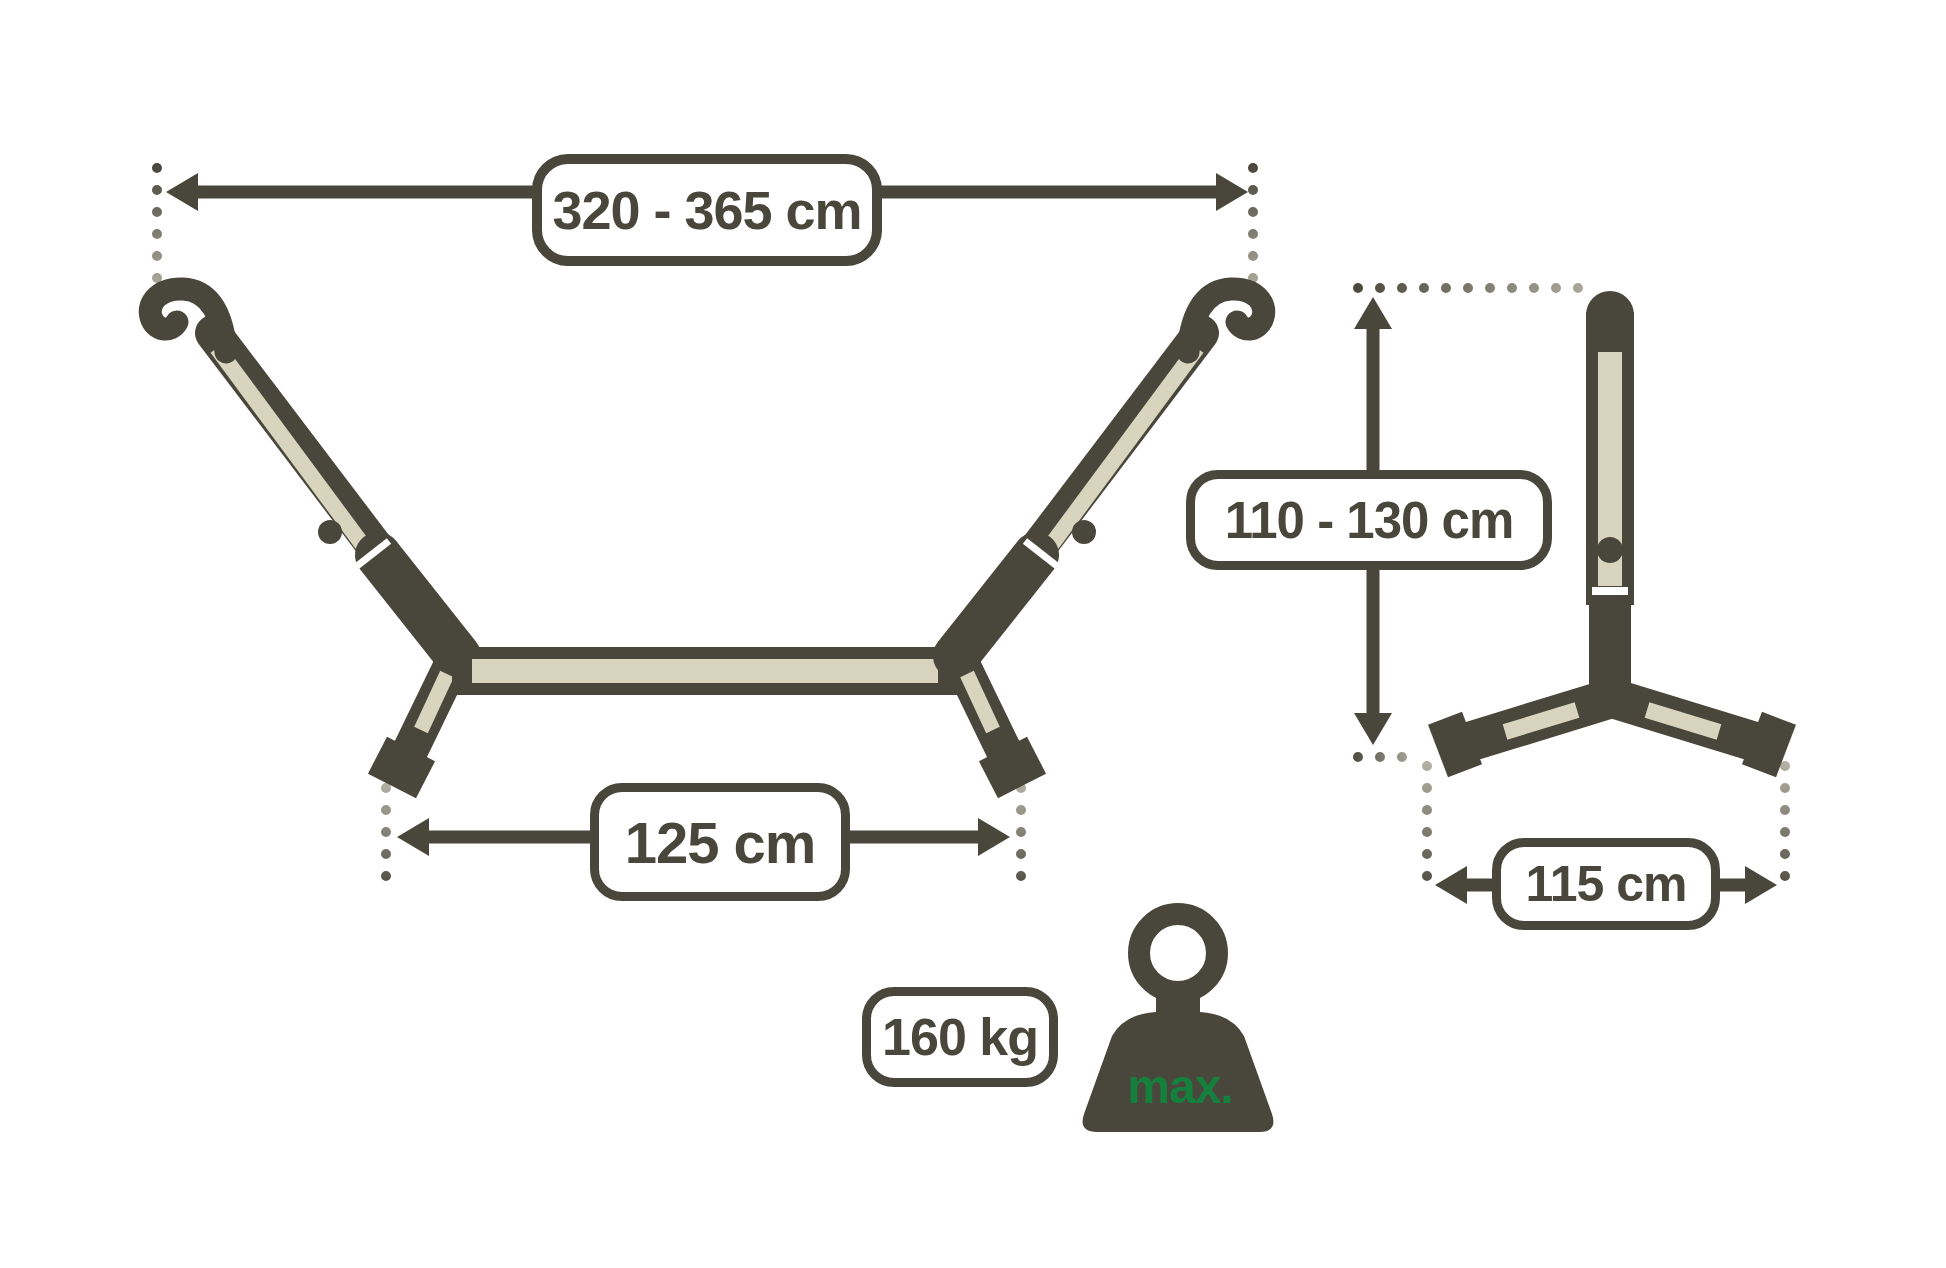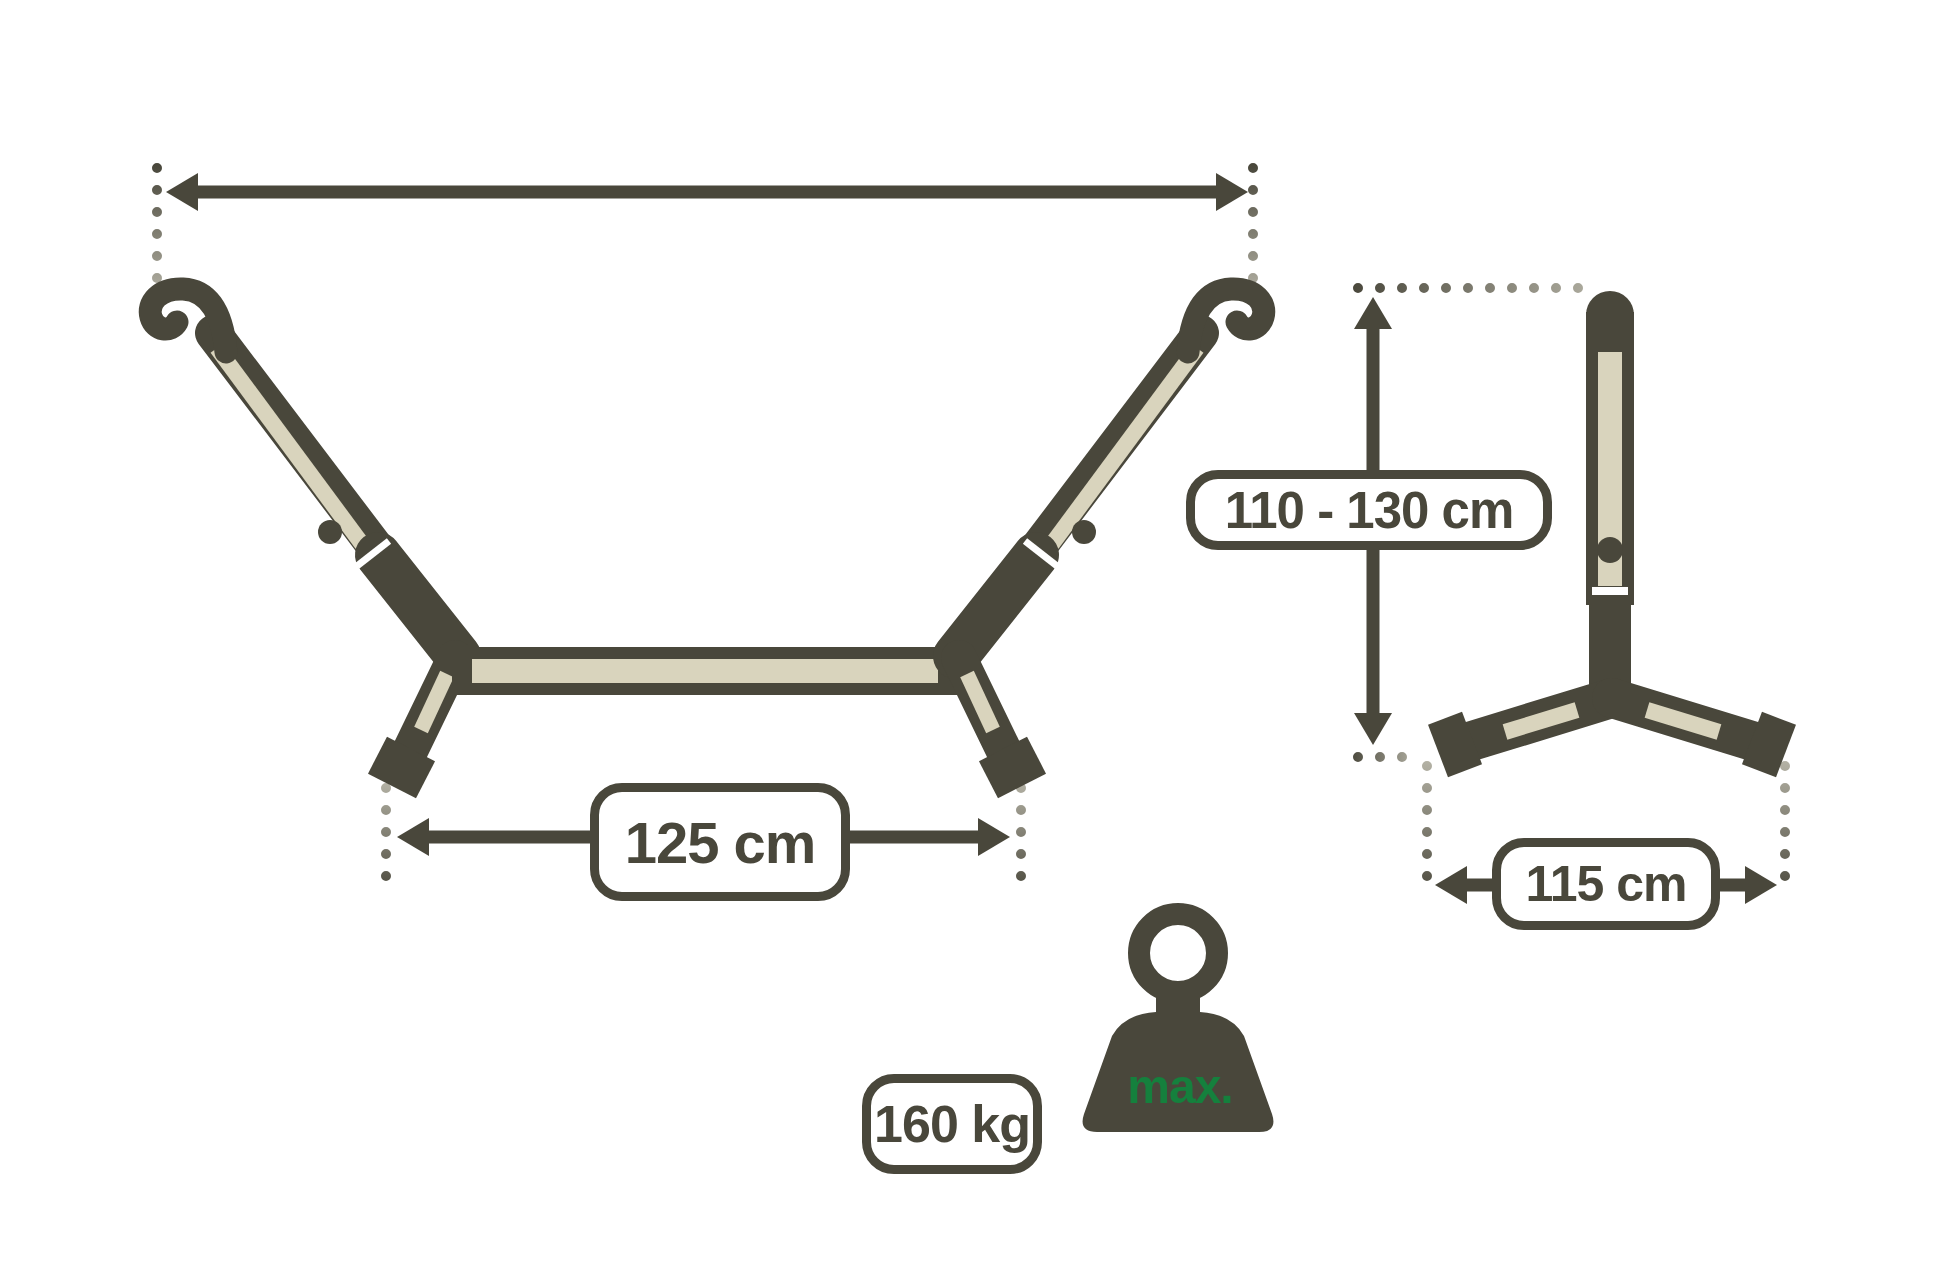--- a/index.html
+++ b/index.html
@@ -18,23 +18,23 @@
     background:#ffffff;
     border:9px solid #49473b;
     border-radius:32px;
     color:#49473b;
     font-weight:bold;
     white-space:nowrap;
     letter-spacing:-1px;
   }
   .dim-label.total   {left:532px; top:154px; width:350px; height:112px; font-size:54px; border-width:10px; border-radius:36px;}
   .dim-label.frontw  {left:590px; top:783px; width:260px; height:118px; font-size:58px;}
-  .dim-label.heighty {left:1186px;top:470px; width:366px; height:80px; font-size:51px;}
+  .dim-label.heighty {left:1186px;top:470px; width:366px; height:100px; font-size:51px;}
   .dim-label.sidew   {left:1492px;top:838px; width:228px; height:92px;  font-size:50px;}
-  .dim-label.load    {left:862px; top:1074px;width:180px; height:100px; font-size:52px;}
+  .dim-label.load    {left:862px; top:987px;width:196px; height:100px; font-size:52px;}
   .max-marker{
     position:absolute;
     left:1106px;top:1058px;width:148px;height:56px;
     display:flex;align-items:center;justify-content:center;
     color:#15803d;font-weight:bold;font-size:48px;
     letter-spacing:-1px;
   }
 </style>
 </head>
 <body>
@@ -142,19 +142,20 @@
       <line x1="1647" y1="710" x2="1719" y2="732" stroke="#d9d4bd" stroke-width="16"></line>
       <line x1="1752" y1="738" x2="1786" y2="751" stroke="#49473b" stroke-width="56"></line>
     </g>
 
     <g>
       <circle cx="1178" cy="953" r="39" fill="none" stroke="#49473b" stroke-width="22"></circle>
       <path d="M1156 996 L1200 996 L1200 1012 Q1232 1014 1244 1036 L1272 1114 Q1278 1132 1259 1132 L1097 1132 Q1078 1132 1084 1114 L1112 1036 Q1124 1014 1156 1012 Z" fill="#49473b" stroke="none"></path>
     </g>
   </svg>
 
+  <div class="dim-label total">320 - 365 cm</div>
   <div class="dim-label frontw">125 cm</div>
   <div class="dim-label heighty">110 - 130 cm</div>
   <div class="dim-label sidew">115 cm</div>
   <div class="dim-label load">160 kg</div>
   <div class="max-marker">max.</div>
 
 </div>
 
 </body></html>

